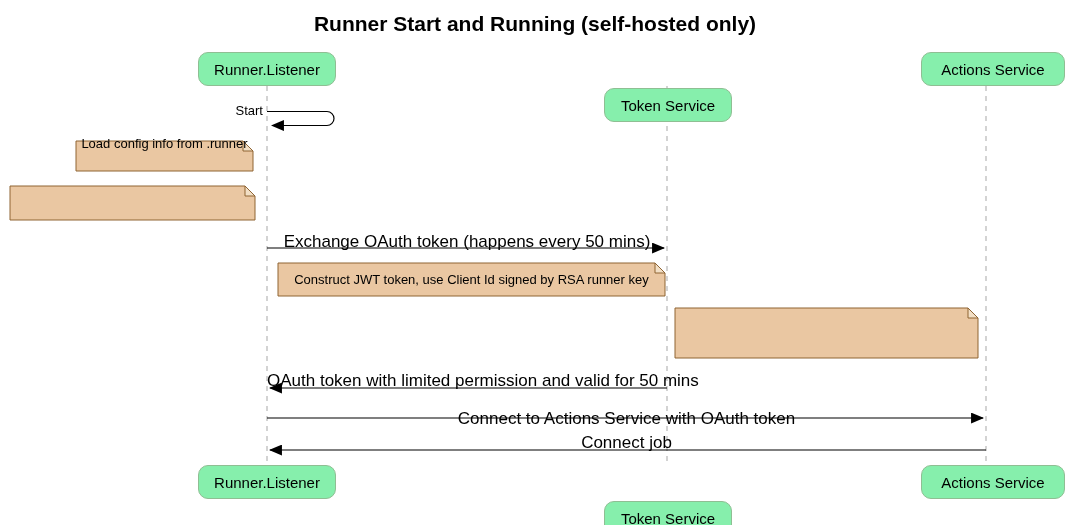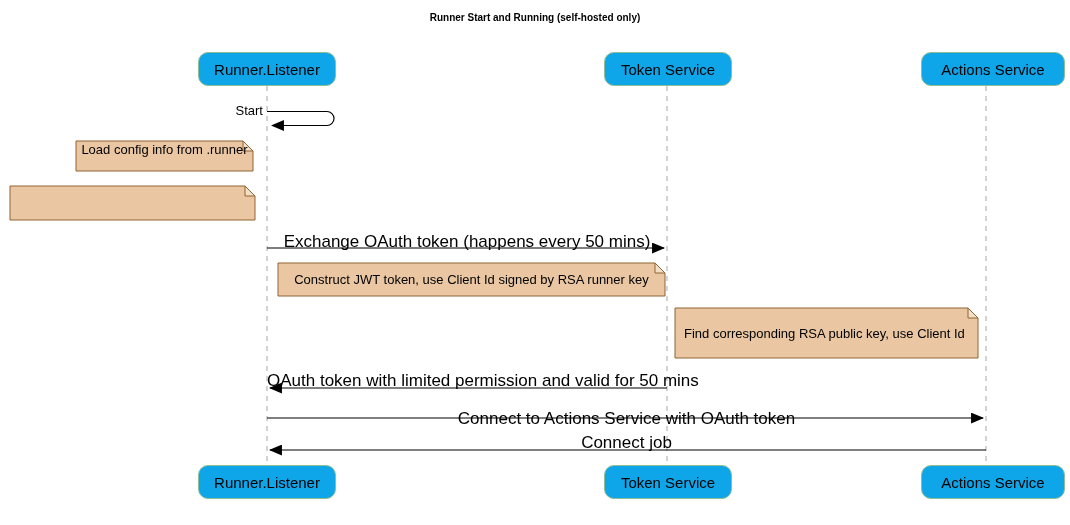--- a/index.html
+++ b/index.html
@@ -9,42 +9,42 @@
     height: 525px;
     background: #ffffff;
     font-family: "Liberation Sans", sans-serif;
     color: #000000;
     overflow: hidden;
   }
   .abs { position: absolute; }
   #title {
     left: 0; top: 12px; width: 1070px;
     text-align: center;
-    font-size: 10px;
+    font-size: 21px;
     font-weight: 700;
   }
   svg.layer {
     position: absolute;
     left: 0; top: 0;
     width: 1070px; height: 525px;
   }
   .participant {
     position: absolute;
     height: 34px;
-    background: #0ea5e9;
+    background: #86efac;
     border: 1px solid #8FBE93;
     border-radius: 10px;
     display: flex;
     align-items: center;
     justify-content: center;
     font-size: 15px;
     box-sizing: border-box;
   }
   .p-runner  { left: 198px; width: 138px; }
-  .p-token   { left: 604px; width: 128px; }
+  .p-token   { left: 604px; width: 128px; margin-top: 36px; }
   .p-actions { left: 921px; width: 144px; }
   .row-top    { top: 52px; }
   .row-bottom { top: 465px; }
   .msg-label {
     position: absolute;
     font-size: 17px;
     text-align: center;
     white-space: nowrap;
   }
   .note-text {
@@ -136,22 +136,21 @@
   <div id="start-label">Start</div>
 
   <div class="msg-label" style="left:267px; top:232px; width:400px;">Exchange OAuth token (happens every 50 mins)</div>
 
   <div class="msg-label" style="left:267px; top:371px; width:400px;">OAuth token with limited permission and valid for 50 mins</div>
 
   <div class="msg-label" style="left:267px; top:401px; width:719px;margin-top:8px;">Connect to Actions Service with OAuth token</div>
 
   <div class="msg-label" style="left:267px; top:433px; width:719px;">Connect job</div>
 
-  <div class="note-text" style="left:76px; top:133px; width:177px; height:32px;border-radius:15px;">Load config info from .runner</div>
+  <div class="note-text" style="left:76px; top:127px; width:177px; height:32px;border-radius:15px;">Load config info from .runner</div>
 
 
   <div class="note-text" style="left:278px; top:263px; width:387px; height:33px;">Construct JWT token, use Client Id signed by RSA runner key</div>
 
   <div class="note-text" id="note-verify-text" style="left:675px; top:308px; width:303px; height:50px;">
-    <span>Find corresponding RSA public key, use Client Id</span>
   </div>
 
 </div>
 
 </body></html>

